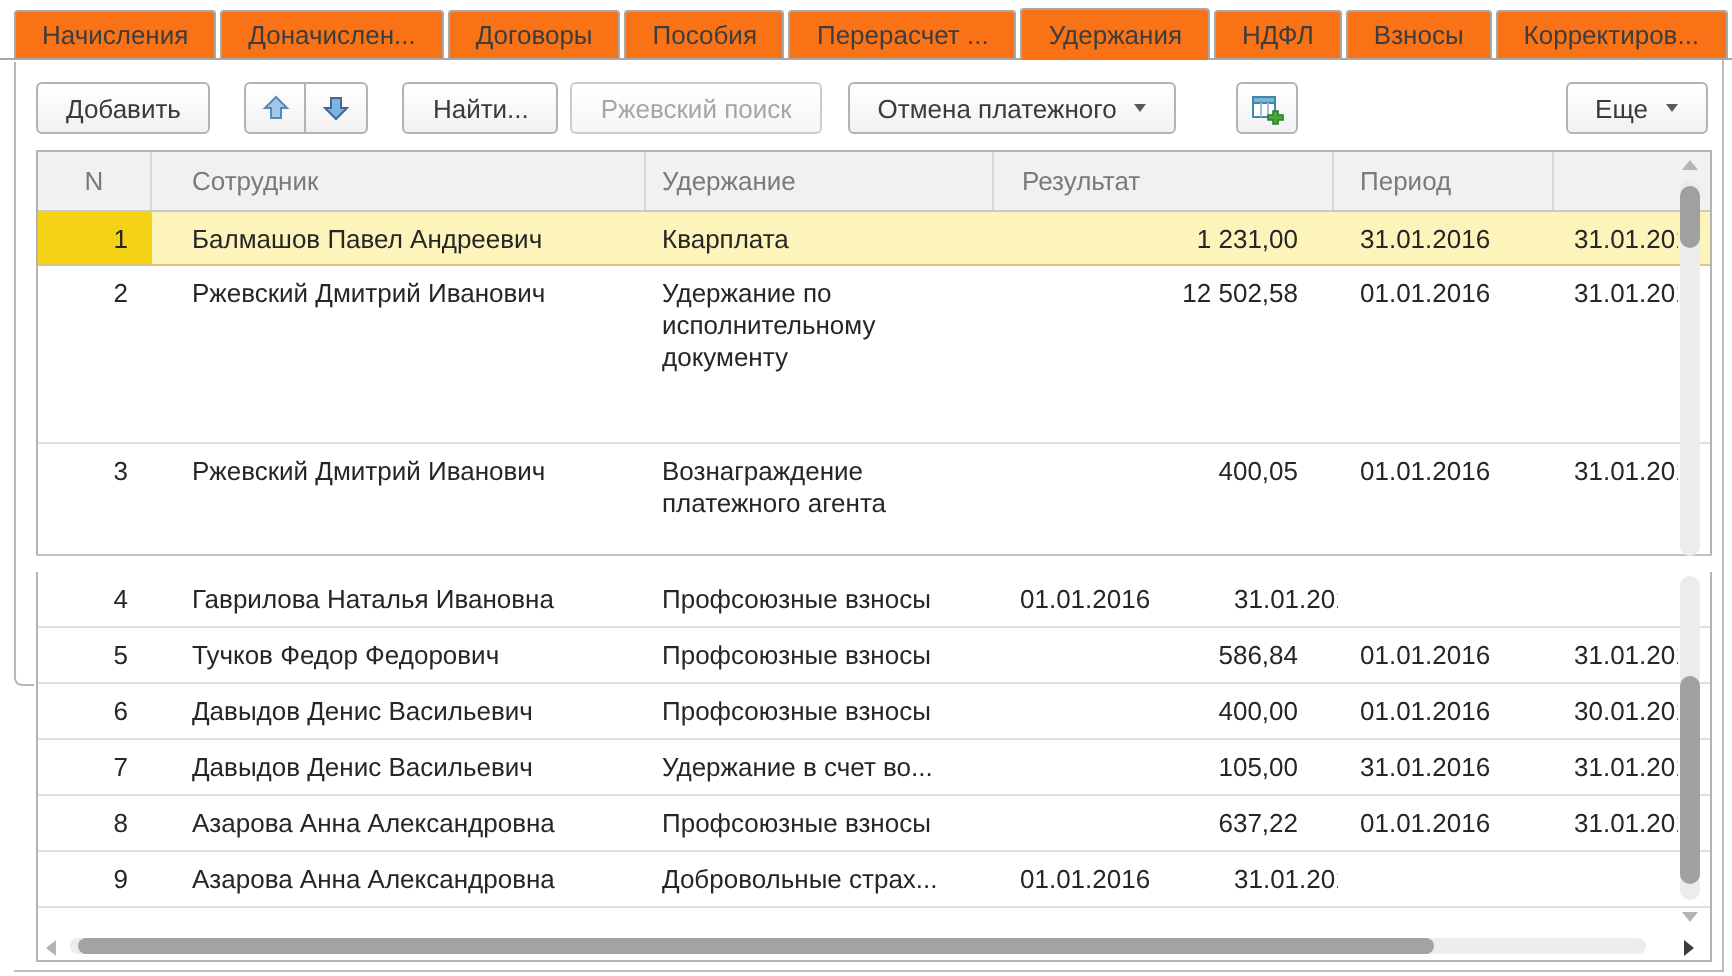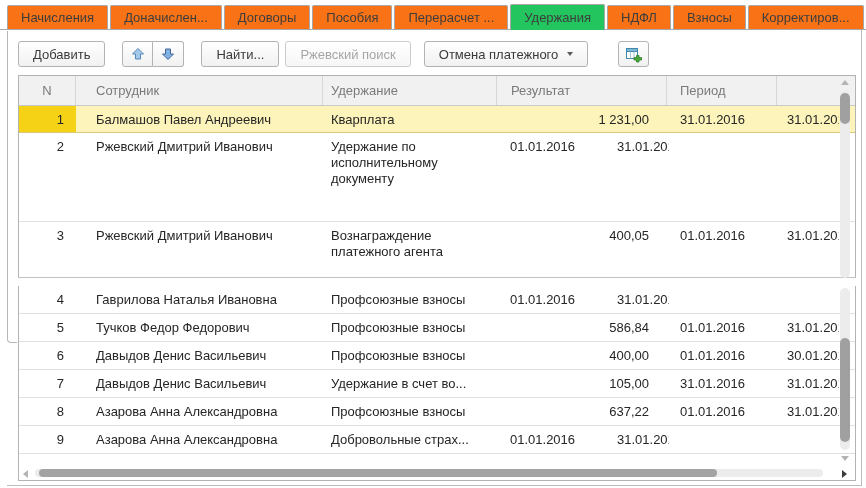--- a/index.html
+++ b/index.html
@@ -15,21 +15,21 @@
   
   .group-border { position:absolute; left:7px; top:31px; width:10px; height:312px;
     border-left:1px solid #b7b7b7; border-bottom:1px solid #b7b7b7; border-bottom-left-radius:4px; }
 
   
   .tabbar { position:absolute; top:4px; left:7px; width:859px; height:26px; display:flex; }
   .tabbar::after { content:""; position:absolute; left:-7px; right:-10px; bottom:0; height:1px; background:#a8a8a8; z-index:1; }
   .tab { position:relative; z-index:0; height:25px; line-height:24px; margin-top:1px; margin-right:2px;
     padding:0 13px; background:#f97316; border:1px solid #a8a8a8; border-bottom:none;
     border-radius:2px 2px 0 0; color:#3d3d3d; white-space:nowrap; cursor:default; }
-  .tab.active { z-index:2; background:#22c55e; height:26px; margin-top:0; line-height:25px; }
+  .tab.active { z-index:2; background:#f97316; height:26px; margin-top:0; line-height:25px; }
 
   
   .toolbar { position:absolute; top:41px; left:0; width:866px; height:26px; display:flex; align-items:center; }
   .btn { height:26px; padding:0 14px; background:linear-gradient(#ffffff,#f1f1f1);
     border:1px solid #b3b3b3; border-radius:3px; color:#3a3a3a;
     font-family:"Liberation Sans", sans-serif; font-size:13px; white-space:nowrap;
     display:inline-flex; align-items:center; justify-content:center; cursor:default; }
   .btn.disabled { color:#a6a6a6; border-color:#cccccc; background:linear-gradient(#ffffff,#f6f6f6); }
   .btn-pair { display:inline-flex; }
   .btn.pair-l { width:31px; padding:0; border-radius:3px 0 0 3px; }
@@ -123,20 +123,24 @@
     </button>
     <button class="btn icon-btn m-ic">
       <svg width="17" height="17" viewBox="0 0 17 17">
         <rect x="1.5" y="2.5" width="11" height="10" fill="#ffffff" stroke="#4088ae"></rect>
         <rect x="1.5" y="2.5" width="11" height="3" fill="#7db6d2" stroke="#4088ae"></rect>
         <line x1="5.5" y1="5.5" x2="5.5" y2="12.5" stroke="#9cc4d8"></line>
         <line x1="9" y1="5.5" x2="9" y2="12.5" stroke="#9cc4d8"></line>
         <path d="M11.5 9.5 h2.5 v2 h2.5 v2.5 h-2.5 v2 h-2.5 v-2 H9 v-2.5 h2.5 z" fill="#47a83c" stroke="#2d7d28" stroke-width="0.8"></path>
       </svg>
     </button>
+    <button class="btn m-more">
+      <span>Еще</span>
+      <span class="caret"></span>
+    </button>
   </div>
 
   <div class="grid">
     <div class="thead">
         <div class="th c0" style="width: 57px;">N</div>
         <div class="th c1" style="width: 247px;">Сотрудник</div>
         <div class="th c2" style="width: 174px;">Удержание</div>
         <div class="th c3" style="width: 170px;">Результат</div>
         <div class="th c4" style="width: 110px;">Период</div>
         <div class="th c5" style="width: 62px;"></div>
@@ -147,20 +151,21 @@
           <div class="td c1" style="width: 247px;">Балмашов Павел Андреевич</div>
           <div class="td c2" style="width: 174px;">Кварплата</div>
           <div class="td c3" style="width: 170px;">1 231,00</div>
           <div class="td c4" style="width: 110px;">31.01.2016</div>
           <div class="td c5" style="width: 62px;">31.01.2016</div>
         </div>
         <div class="tr" style="height: 89px;">
           <div class="td c0" style="width: 57px;">2</div>
           <div class="td c1" style="width: 247px;">Ржевский Дмитрий Иванович</div>
           <div class="td c2" style="width: 174px;">Удержание по исполнительному документу</div>
+          <div class="td c3" style="width: 170px;">12 502,58</div>
           <div class="td c4" style="width: 110px;">01.01.2016</div>
           <div class="td c5" style="width: 62px;">31.01.2016</div>
         </div>
         <div class="tr" style="height: 55px; border-bottom: none;">
           <div class="td c0" style="width: 57px;">3</div>
           <div class="td c1" style="width: 247px;">Ржевский Дмитрий Иванович</div>
           <div class="td c2" style="width: 174px;">Вознаграждение платежного агента</div>
           <div class="td c3" style="width: 170px;">400,05</div>
           <div class="td c4" style="width: 110px;">01.01.2016</div>
           <div class="td c5" style="width: 62px;">31.01.2016</div>

